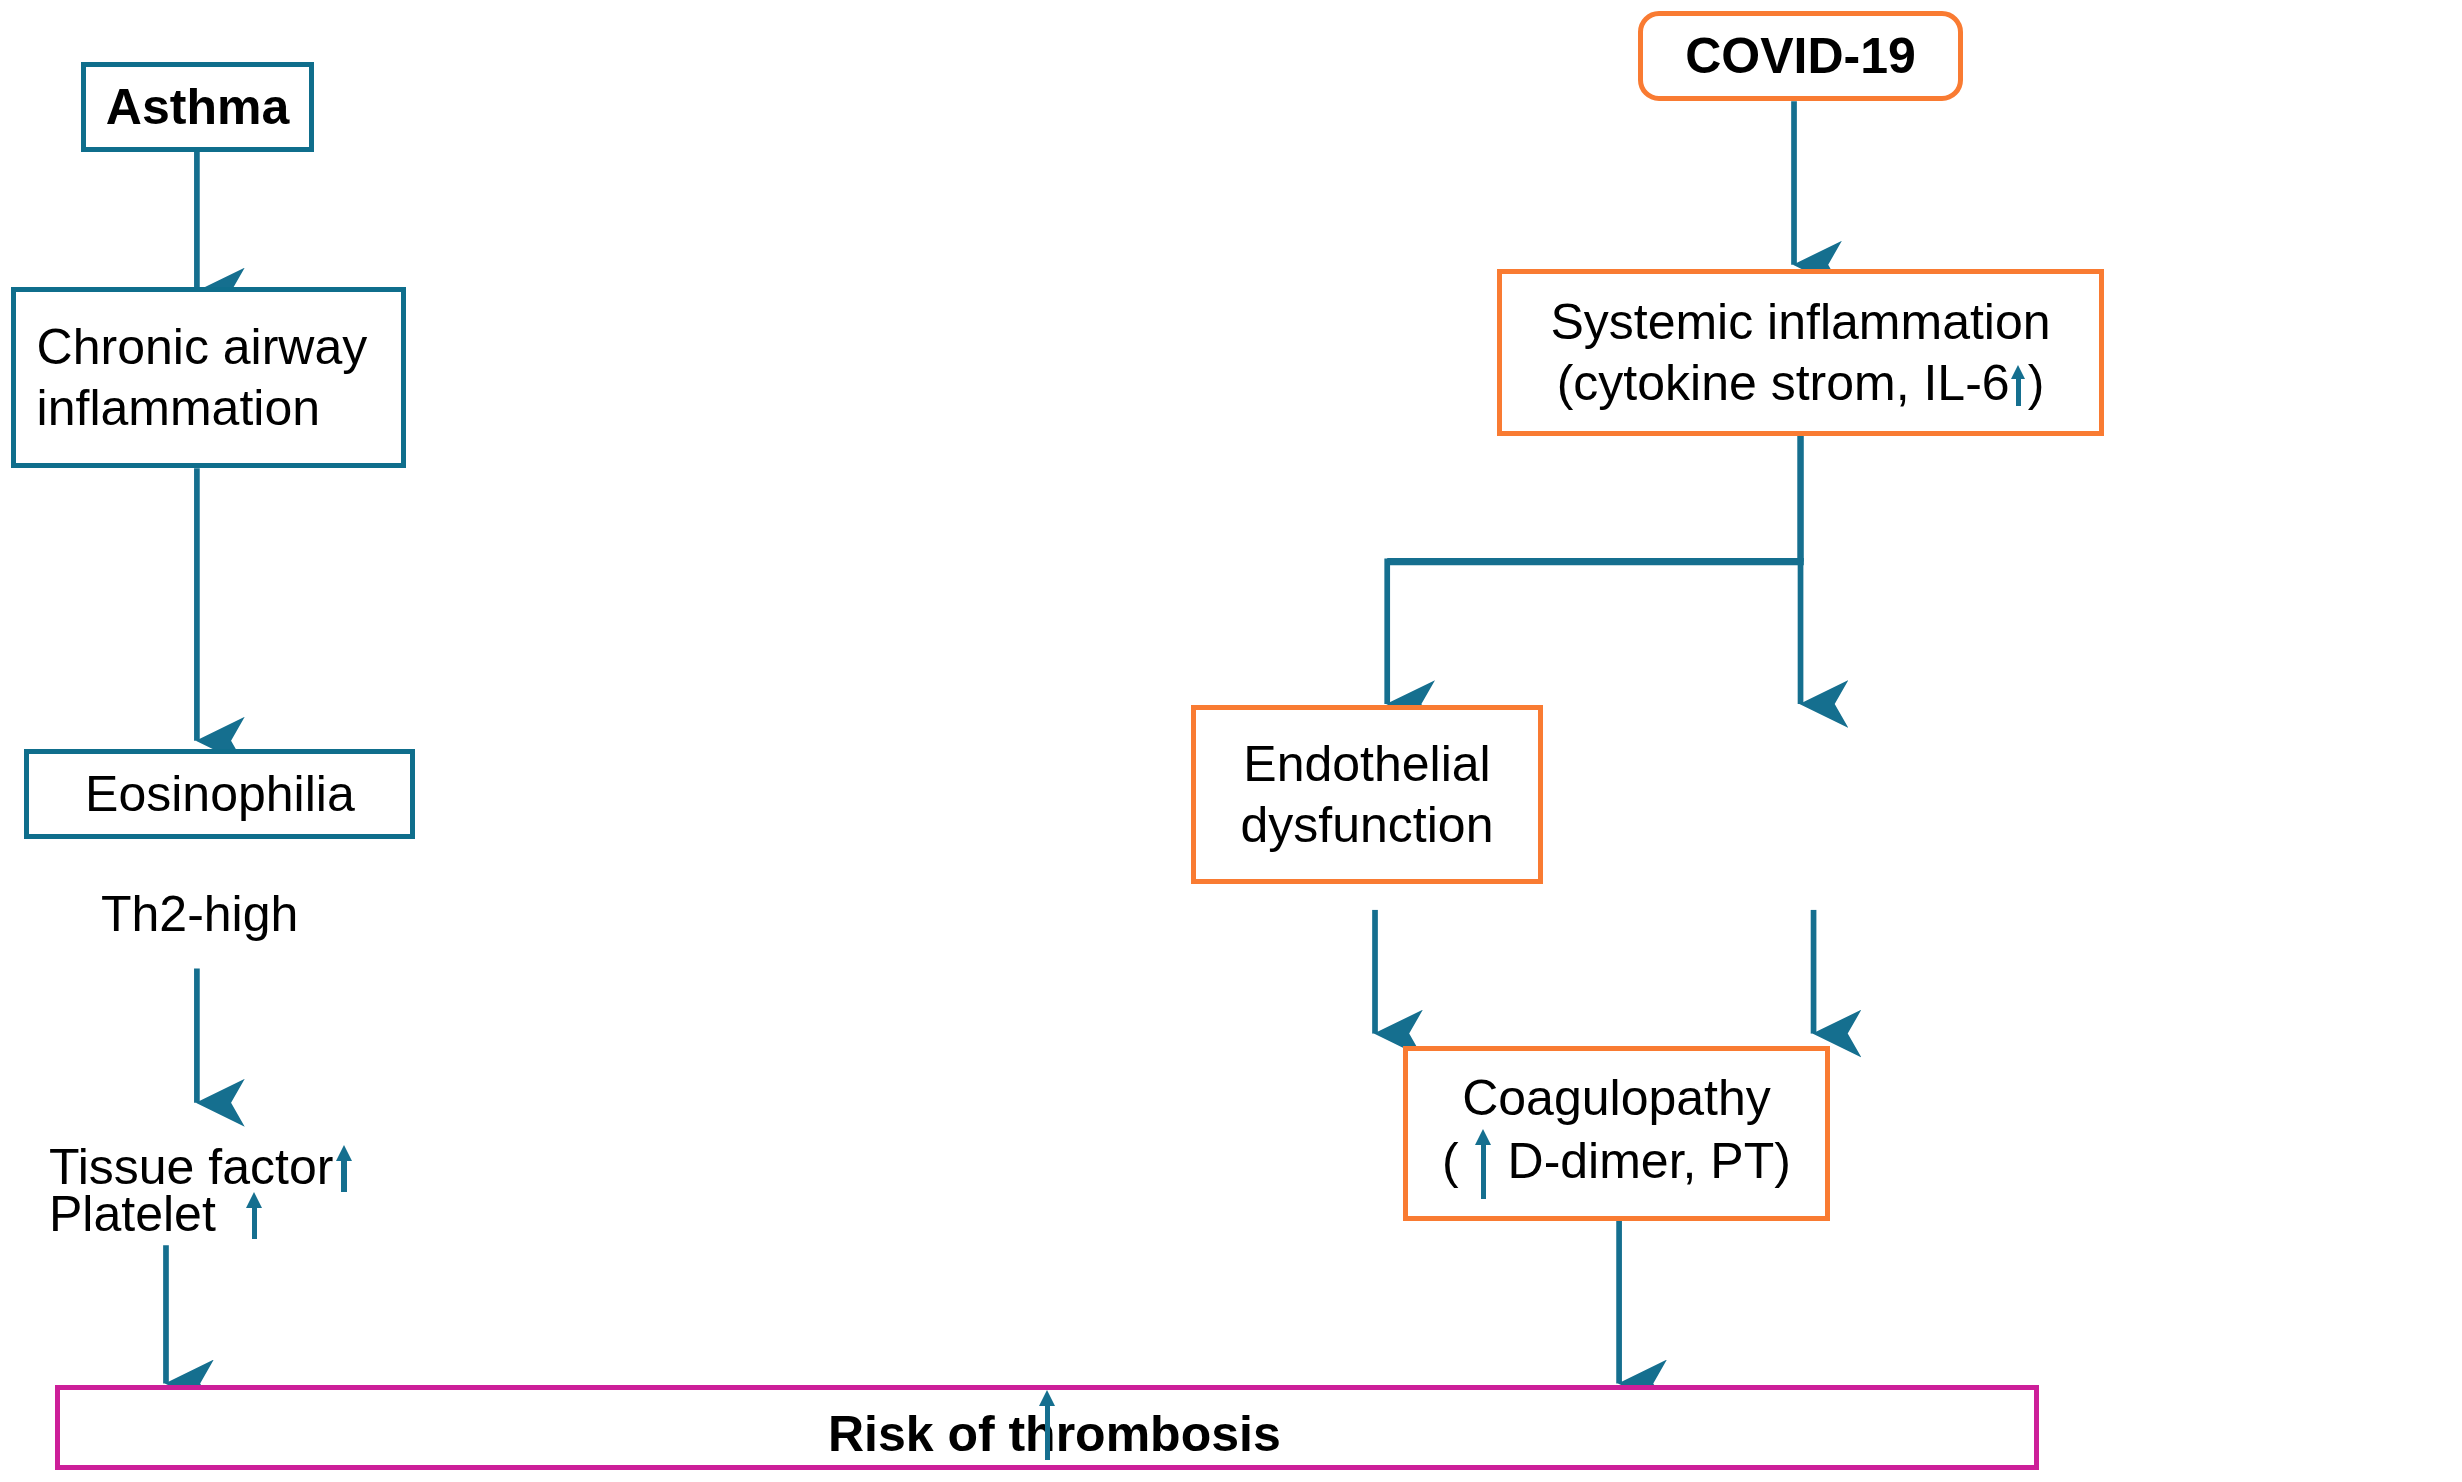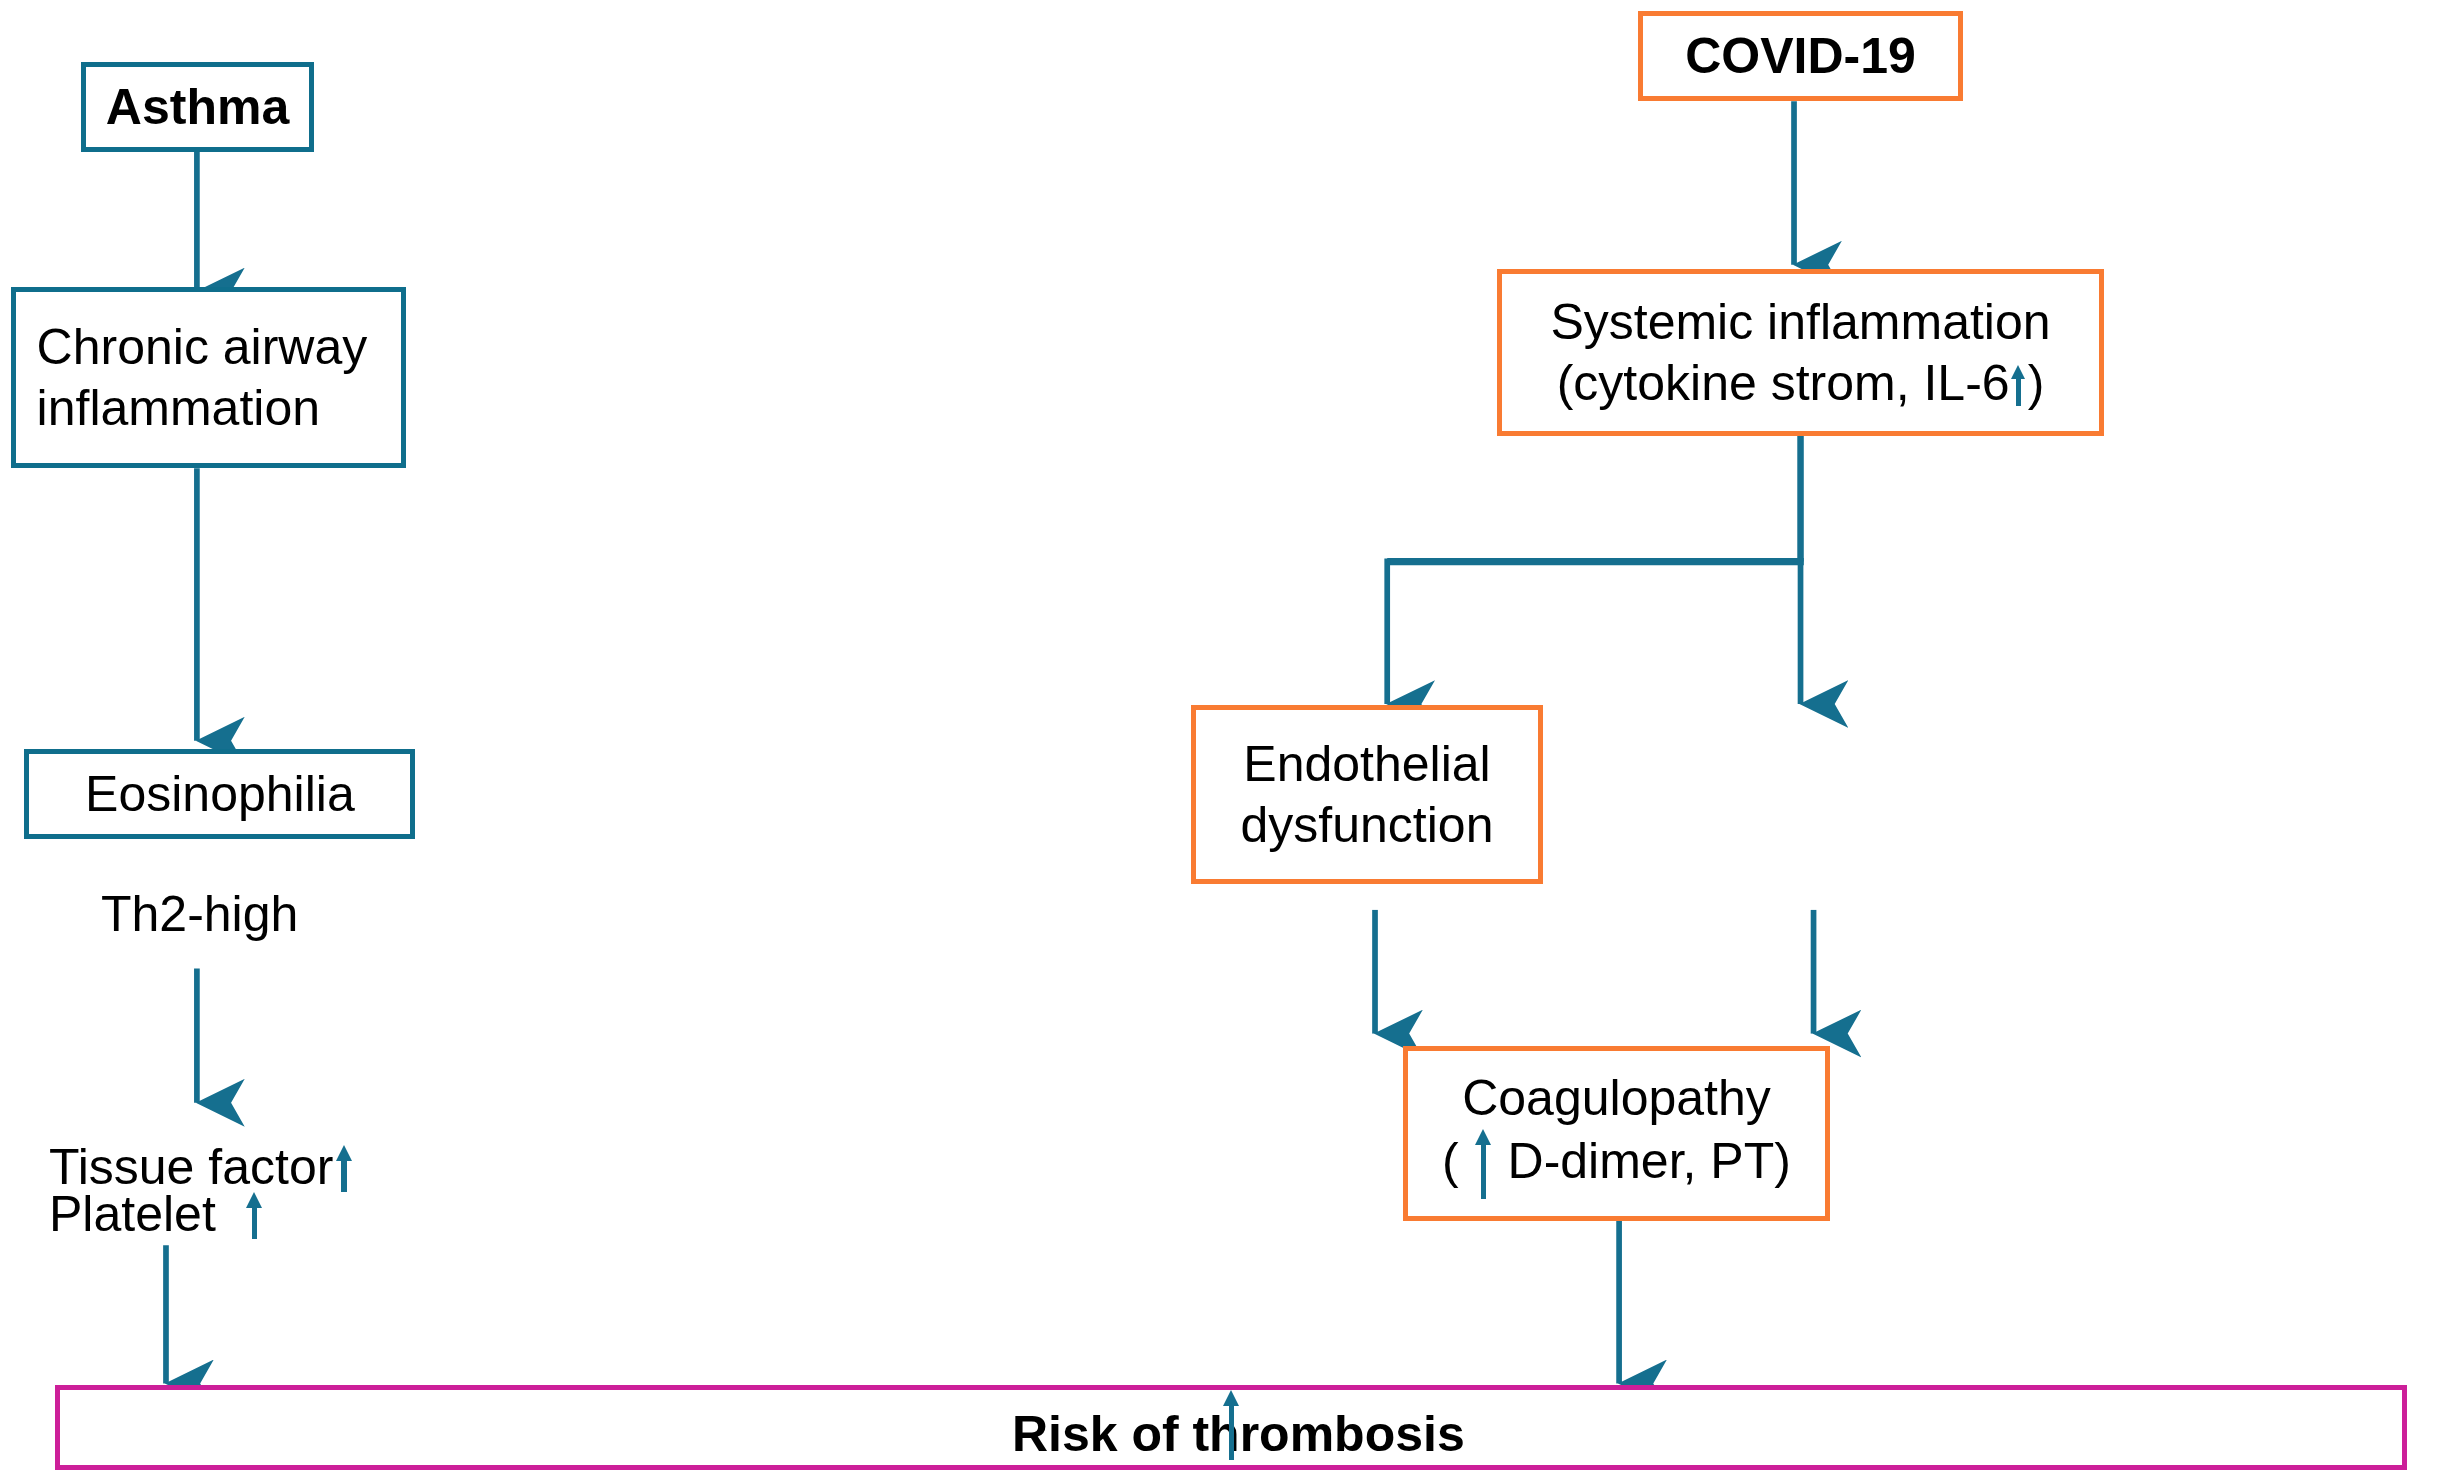--- a/index.html
+++ b/index.html
@@ -147,39 +147,39 @@
   </div>
 
   <div class="free-label" style="left:49px; top:1125px;margin-top:12px;">
     <span>Tissue factor</span><span class="up-arrow"></span>
   </div>
 
   <div class="free-label" style="left:49px; top:1184px;">
     <span>Platelet</span>&nbsp;&nbsp;<span class="up-arrow"></span>
   </div>
 
-  <div class="node-box orange" style="left:1638px; top:11.4px; width:325px; height:90px;">
+  <div class="node-box orange" style="left:1638px; top:11.4px; width:325px; height:90px;border-radius:21px;">
     <span class="node-line bold">COVID-19</span>
   </div>
 
   <div class="node-box orange" style="left:1497px; top:269px; width:607px; height:167px;">
     <span class="node-line">Systemic inflammation</span>
     <span class="node-line"><span>(cytokine strom, IL-6</span><span class="up-arrow small"></span><span>)</span></span>
   </div>
 
   <div class="node-box orange" style="left:1191px; top:705px; width:352px; height:179px;">
     <span class="node-line">Endothelial</span>
     <span class="node-line">dysfunction</span>
   </div>
 
 
   <div class="node-box orange" style="left:1383px; top:1046px; width:427px; height:175px;margin-left:20px;">
     <span class="node-line">Coagulopathy</span>
     <span class="node-line"><span>(</span>&nbsp;<span class="up-arrow tall"></span>&nbsp;<span>D-dimer, PT)</span></span>
   </div>
 
-  <div class="node-box magenta" style="left:55px; top:1385px; width:2352px; height:85px; ">
+  <div class="node-box magenta" style="left:55px; top:1385px; width:1984px; height:85px; ">
     <span class="up-arrow tall"></span>
     <span class="node-line bold" style="margin-left:14.6px;">Risk of thrombosis</span>
   </div>
 
 </div>
 
 
 </body></html>

